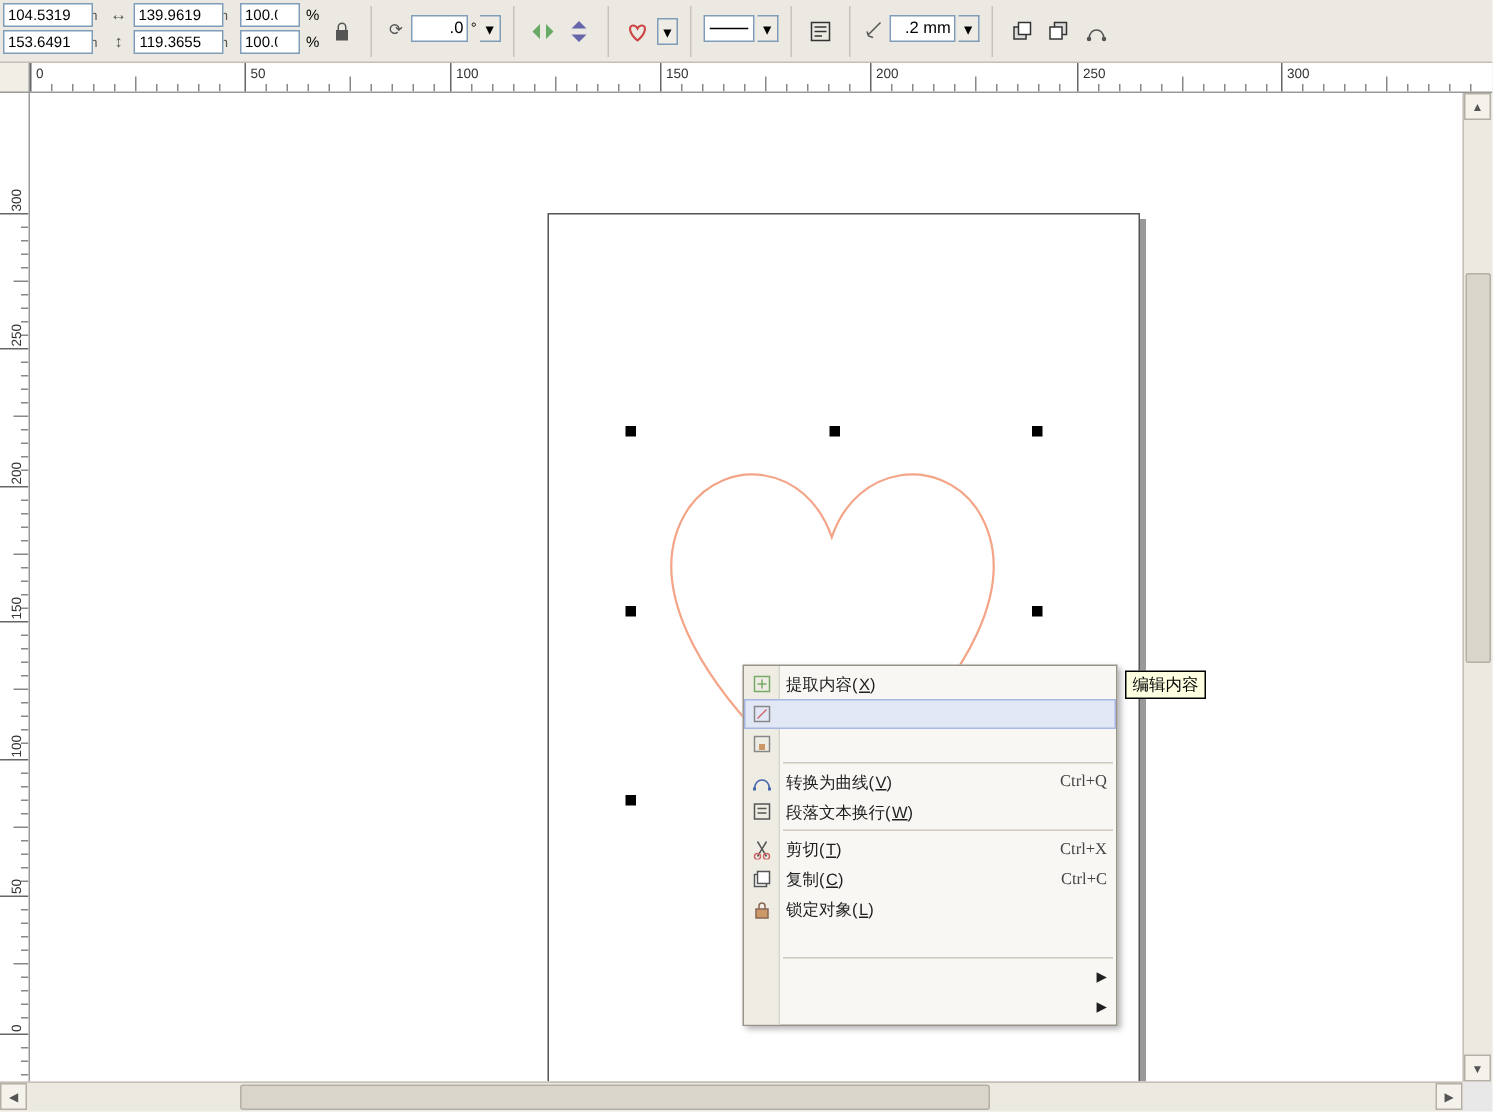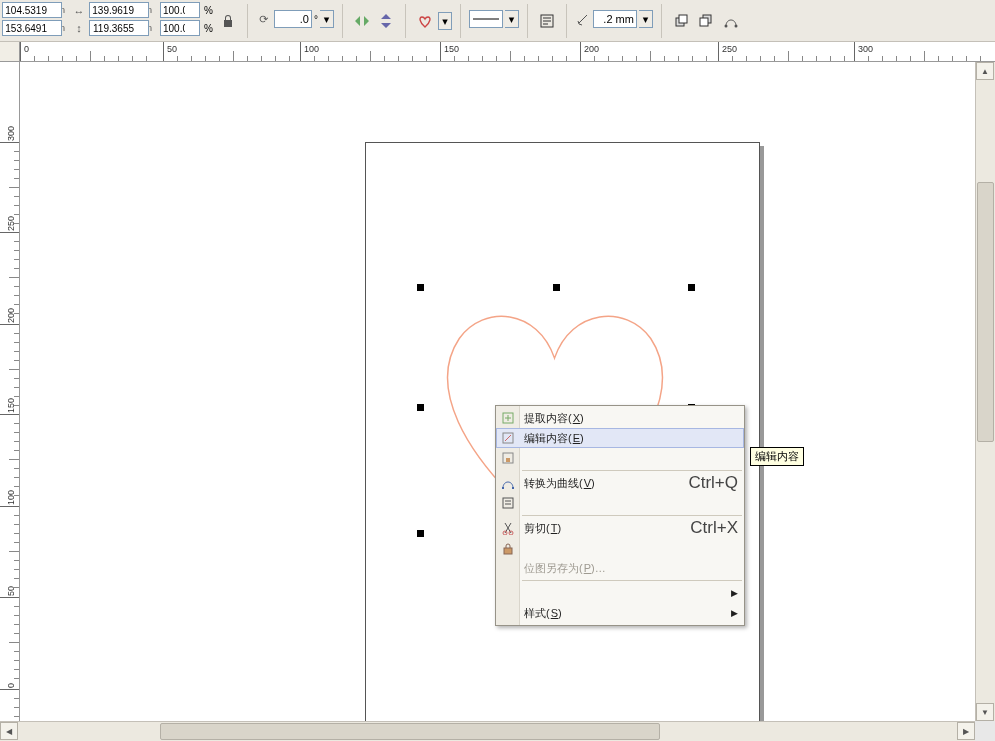--- a/index.html
+++ b/index.html
@@ -183,21 +183,21 @@
   
   .handle {
     position:absolute;
     width:7px; height:7px;
     background:#000;
   }
 
   
   .ctx-menu {
     position:absolute;
-    left:475px; top:343px;
+    left:475px; top:381px;
     width:250px;
     background:#f8f7f3;
     border:1px solid #979388;
     box-shadow:2px 2px 4px rgba(0,0,0,0.3);
     padding:2px 0;
     z-index:50;
   }
   .ctx-iconcol {
     position:absolute; left:0; top:0; bottom:0;
     width:24px;
@@ -215,22 +215,23 @@
     color:#1f1f1f;
     white-space:nowrap;
   }
   .ctx-item .lbl { flex:1; }
   .ctx-item .mn {
     text-decoration: underline;
     margin-left: 1px;
   }
   .ctx-item .scut {
     color:#444;
-    font-size:17px;
+    font-size:11px;
     margin-left:auto;
+    font-family:Liberation Serif, serif;
   }
   .ctx-item .sub  { margin-left:auto; font-size:9px;}
   .ctx-item.disabled { color:#9e9a91; }
   .ctx-item.hover {
     background:#e2e7f6;
     outline:1px solid #a7b7e2;
     outline-offset:-1px;
   }
   .ctx-sep {
     height:1px;
@@ -640,21 +641,20 @@
           </span>
           <span class="lbl">提取内容(<span class="mn">X</span>)</span>
         </div>
         <div class="ctx-item hover">
           <span class="ic">
             <svg width="14" height="14">
               <rect x="2" y="2" width="10" height="10" fill="none" stroke="#888"></rect>
               <path d="M4 10l6-6" stroke="#c66"></path>
             </svg>
           </span>
-          <span class="lbl">编辑内容(<span class="mn">E</span>)</span>
         </div>
         <div class="ctx-item">
           <span class="ic">
             <svg width="14" height="14">
               <rect x="2" y="2" width="10" height="10" fill="none" stroke="#888"></rect>
               <rect x="5" y="7" width="4" height="4" fill="#c96"></rect>
             </svg>
           </span>
         </div>
         <div class="ctx-sep"></div>
@@ -670,53 +670,63 @@
           <span class="scut">Ctrl+Q</span>
         </div>
         <div class="ctx-item">
           <span class="ic">
             <svg width="14" height="14">
               <rect x="2" y="2" width="10" height="10" fill="none" stroke="#555"></rect>
               <line x1="4" y1="5" x2="10" y2="5" stroke="#555"></line>
               <line x1="4" y1="8" x2="10" y2="8" stroke="#555"></line>
             </svg>
           </span>
+          <span class="lbl">段落文本换行(<span class="mn">W</span>)</span>
         </div>
         <div class="ctx-sep"></div>
         <div class="ctx-item">
           <span class="ic">
             <svg width="14" height="14">
               <path d="M4 2l6 10M10 2l-6 10" stroke="#555"></path>
               <circle cx="4" cy="12" r="2" fill="none" stroke="#c66"></circle>
               <circle cx="10" cy="12" r="2" fill="none" stroke="#c66"></circle>
             </svg>
           </span>
           <span class="lbl">剪切(<span class="mn">T</span>)</span>
           <span class="scut">Ctrl+X</span>
         </div>
         <div class="ctx-item">
           <span class="ic">
             <svg width="14" height="14">
+              <rect x="2" y="4" width="8" height="8" fill="#fff" stroke="#555"></rect>
+              <rect x="4" y="2" width="8" height="8" fill="#fff" stroke="#555"></rect>
+            </svg>
+          </span>
+          <span class="lbl">复制(<span class="mn">C</span>)</span>
+          <span class="scut">Ctrl+C</span>
+        </div>
+        <div class="ctx-item">
+          <span class="ic">
+            <svg width="14" height="14">
               <rect x="3" y="7" width="8" height="6" fill="#c96" stroke="#865"></rect>
               <path d="M5 7V5a2 2 0 014 0v2" fill="none" stroke="#865"></path>
             </svg>
           </span>
+          <span class="lbl">锁定对象(<span class="mn">L</span>)</span>
         </div>
         <div class="ctx-item disabled">
           <span class="ic"></span>
-          <span class="lbl">位图另存为(<span class="mn">P</span>)…</span>
         </div>
         <div class="ctx-sep"></div>
         <div class="ctx-item">
           <span class="ic"></span>
           <span class="sub">▶</span>
         </div>
         <div class="ctx-item">
           <span class="ic"></span>
-          <span class="lbl">样式(<span class="mn">S</span>)</span>
           <span class="sub">▶</span>
         </div>
       </div>
   </div>
 
   <div class="tooltip">编辑内容</div>
 </div>
 
 <div class="vscroll">
   <div class="sbtn" style="top:0">▲</div>

